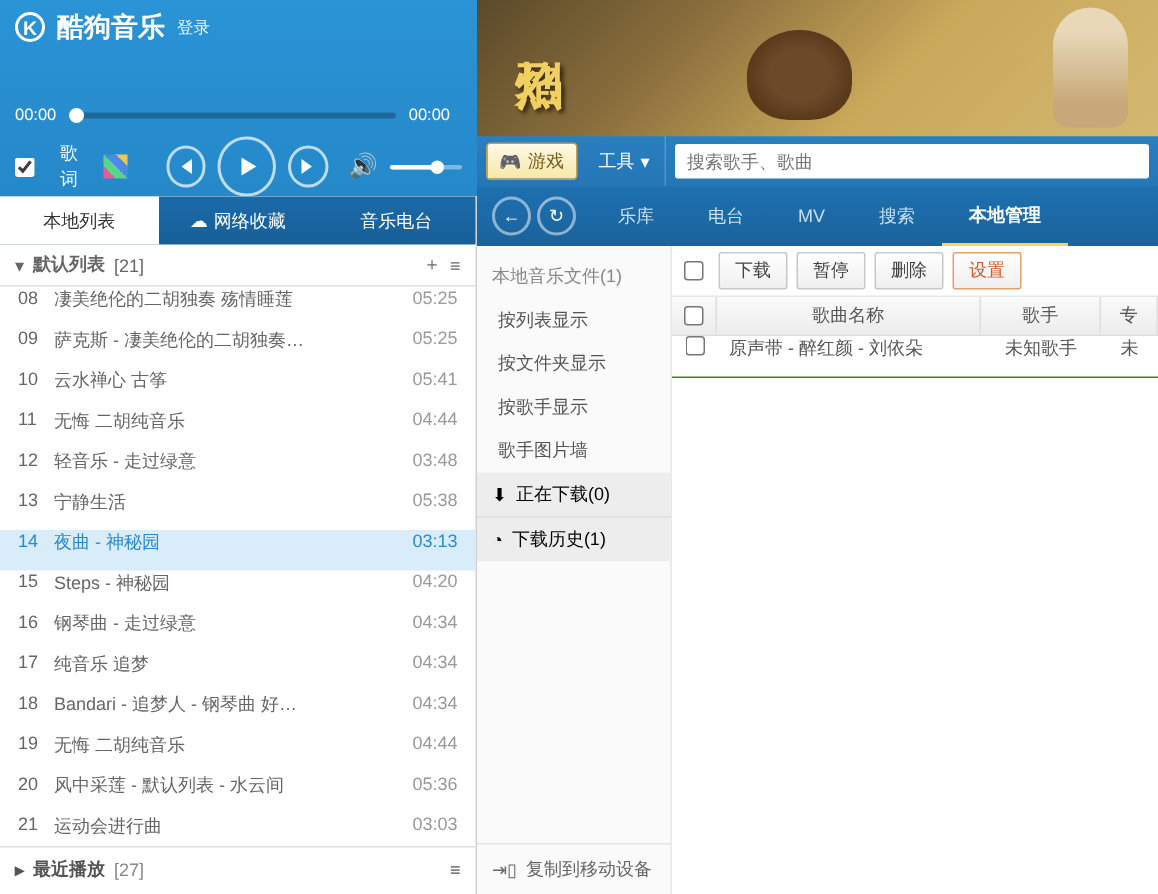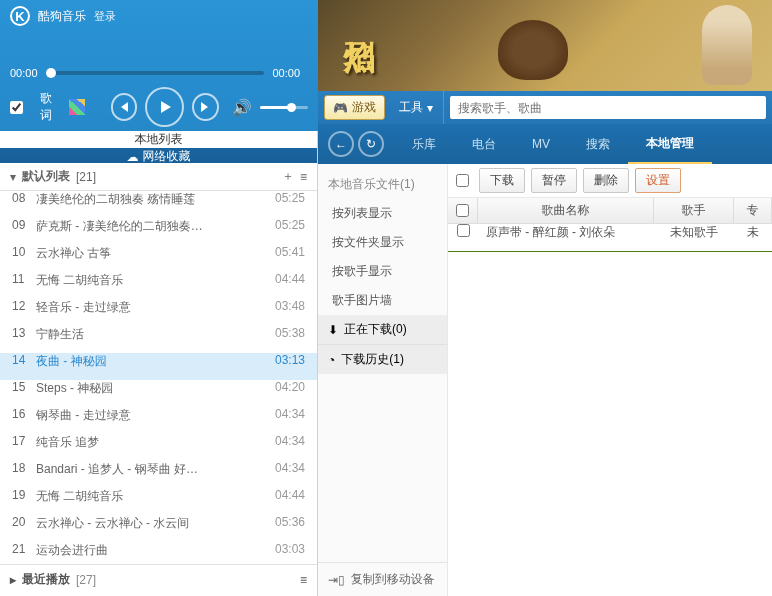--- a/index.html
+++ b/index.html
@@ -2,21 +2,21 @@
 <html><head>
 <meta charset="utf-8">
 <style>
 * { margin: 0; padding: 0; box-sizing: border-box; font-family: "Microsoft YaHei", Arial, sans-serif; }
 body { width: 772px; height: 596px; overflow: hidden; background: #fff; font-size: 12px; }
 
 
 .header { height: 131px; background: linear-gradient(to bottom, #2a94d6 0%, #2588c9 100%); color: #fff; position: relative; }
 .title-row { display: flex; align-items: center; padding: 6px 10px; gap: 8px; }
 .logo { width: 20px; height: 20px; border: 2px solid #fff; border-radius: 50%; display: flex; align-items: center; justify-content: center; font-weight: bold; font-size: 13px; }
-.app-title { font-size: 12px; font-weight: normal; }
+.app-title { font-size: 18px; font-weight: bold; }
 .login { font-size: 11px; opacity: 0.9; }
 .banner { position: absolute; right: 0; top: 0; width: 454px; height: 91px; background: linear-gradient(135deg, #5a4a2a 0%, #8b6f3d 30%, #c9a85a 60%, #d4b870 100%); overflow: hidden; }
 .banner::before { content: ""; position: absolute; left: 180px; top: 20px; width: 70px; height: 60px; background: radial-gradient(ellipse, #6b4a2a 40%, #5a3a1a 70%); border-radius: 50% 50% 40% 40%; }
 .banner::after { content: ""; position: absolute; right: 20px; top: 5px; width: 50px; height: 80px; background: linear-gradient(to bottom, #e8d8b8 20%, #c8a878 80%); border-radius: 25px 25px 10px 10px; }
 .banner-text { position: absolute; left: 20px; top: 15px; font-size: 32px; color: #f0d060; font-weight: bold; text-shadow: 2px 2px 3px #3a2a10; writing-mode: vertical-rl; height: 70px; }
 .progress-row { padding: 0 10px; display: flex; align-items: center; gap: 8px; width: 310px; margin-top: 35px; font-size: 11px; }
 .progress-bar { flex: 1; height: 4px; background: rgba(0,0,0,0.25); border-radius: 2px; position: relative; }
 .progress-dot { position: absolute; left: 0; top: -3px; width: 10px; height: 10px; background: #fff; border-radius: 50%; }
 .controls-row { display: flex; align-items: center; padding: 8px 10px; gap: 8px; width: 318px; }
 .checkbox-lyric { display: flex; align-items: center; gap: 17px; font-size: 12px; }
@@ -31,21 +31,21 @@
 
 
 .sec-bar { position: absolute; left: 318px; top: 91px; right: 0; height: 33px; background: linear-gradient(to bottom, #2a7fc0, #2576b5); display: flex; align-items: stretch; }
 .sec-btn { display: flex; align-items: center; padding: 0 10px; gap: 4px; color: #fff; cursor: pointer; border-right: 1px solid rgba(255,255,255,0.2); }
 .game-btn { background: linear-gradient(to bottom, #fffae8, #f5e8a8); color: #7a5a1a; border: 1px solid #c0a050; margin: 4px 4px 4px 6px; border-radius: 3px; padding: 0 8px; }
 .search-box { flex: 1; margin: 5px 6px; background: #fff; border-radius: 2px; display: flex; align-items: center; padding: 0 8px; }
 .search-box input { border: none; outline: none; width: 100%; font-size: 12px; color: #888; }
 
 
 .left-panel { position: absolute; left: 0; top: 131px; width: 318px; bottom: 0; background: #fff; border-right: 1px solid #d0d0d0; }
-.left-tabs { display: flex; height: 32px; background: linear-gradient(to bottom, #1a6aa8, #185f98); color: #fff; flex-direction: column; }
+.left-tabs { display: flex; height: 32px; background: linear-gradient(to bottom, #1a6aa8, #185f98); color: #fff; }
 .left-tab { flex: 1; display: flex; align-items: center; justify-content: center; gap: 4px; cursor: pointer; }
 .left-tab.active { background: #fff; color: #333; }
 
 
 .pl-header { display: flex; align-items: center; height: 28px; padding: 0 10px; border-bottom: 1px solid #e0e0e0; gap: 6px; color: #666; }
 .pl-header .more { margin-left: auto; }
 
 
 .tracks { overflow-y: auto; height: calc(100% - 92px); }
 .track { display: flex; align-items: flex-start; height: 27px; padding: 0 12px; color: #666; cursor: pointer; }
@@ -232,21 +232,21 @@
         <span class="name">Bandari - 追梦人 - 钢琴曲 好…</span>
         <span class="dur">04:34</span>
       </div>
       <div class="track">
         <span class="num">19</span>
         <span class="name">无悔 二胡纯音乐</span>
         <span class="dur">04:44</span>
       </div>
       <div class="track">
         <span class="num">20</span>
-        <span class="name">云水禅心 - 云水禅心 - 水云间</span>
+        <span class="name">风中采莲 - 默认列表 - 水云间</span>
         <span class="dur">05:36</span>
       </div>
       <div class="track">
         <span class="num">21</span>
         <span class="name">运动会进行曲</span>
         <span class="dur">03:03</span>
       </div>
     </div>
   <div class="pl-bottom">
     <span>▸</span>

